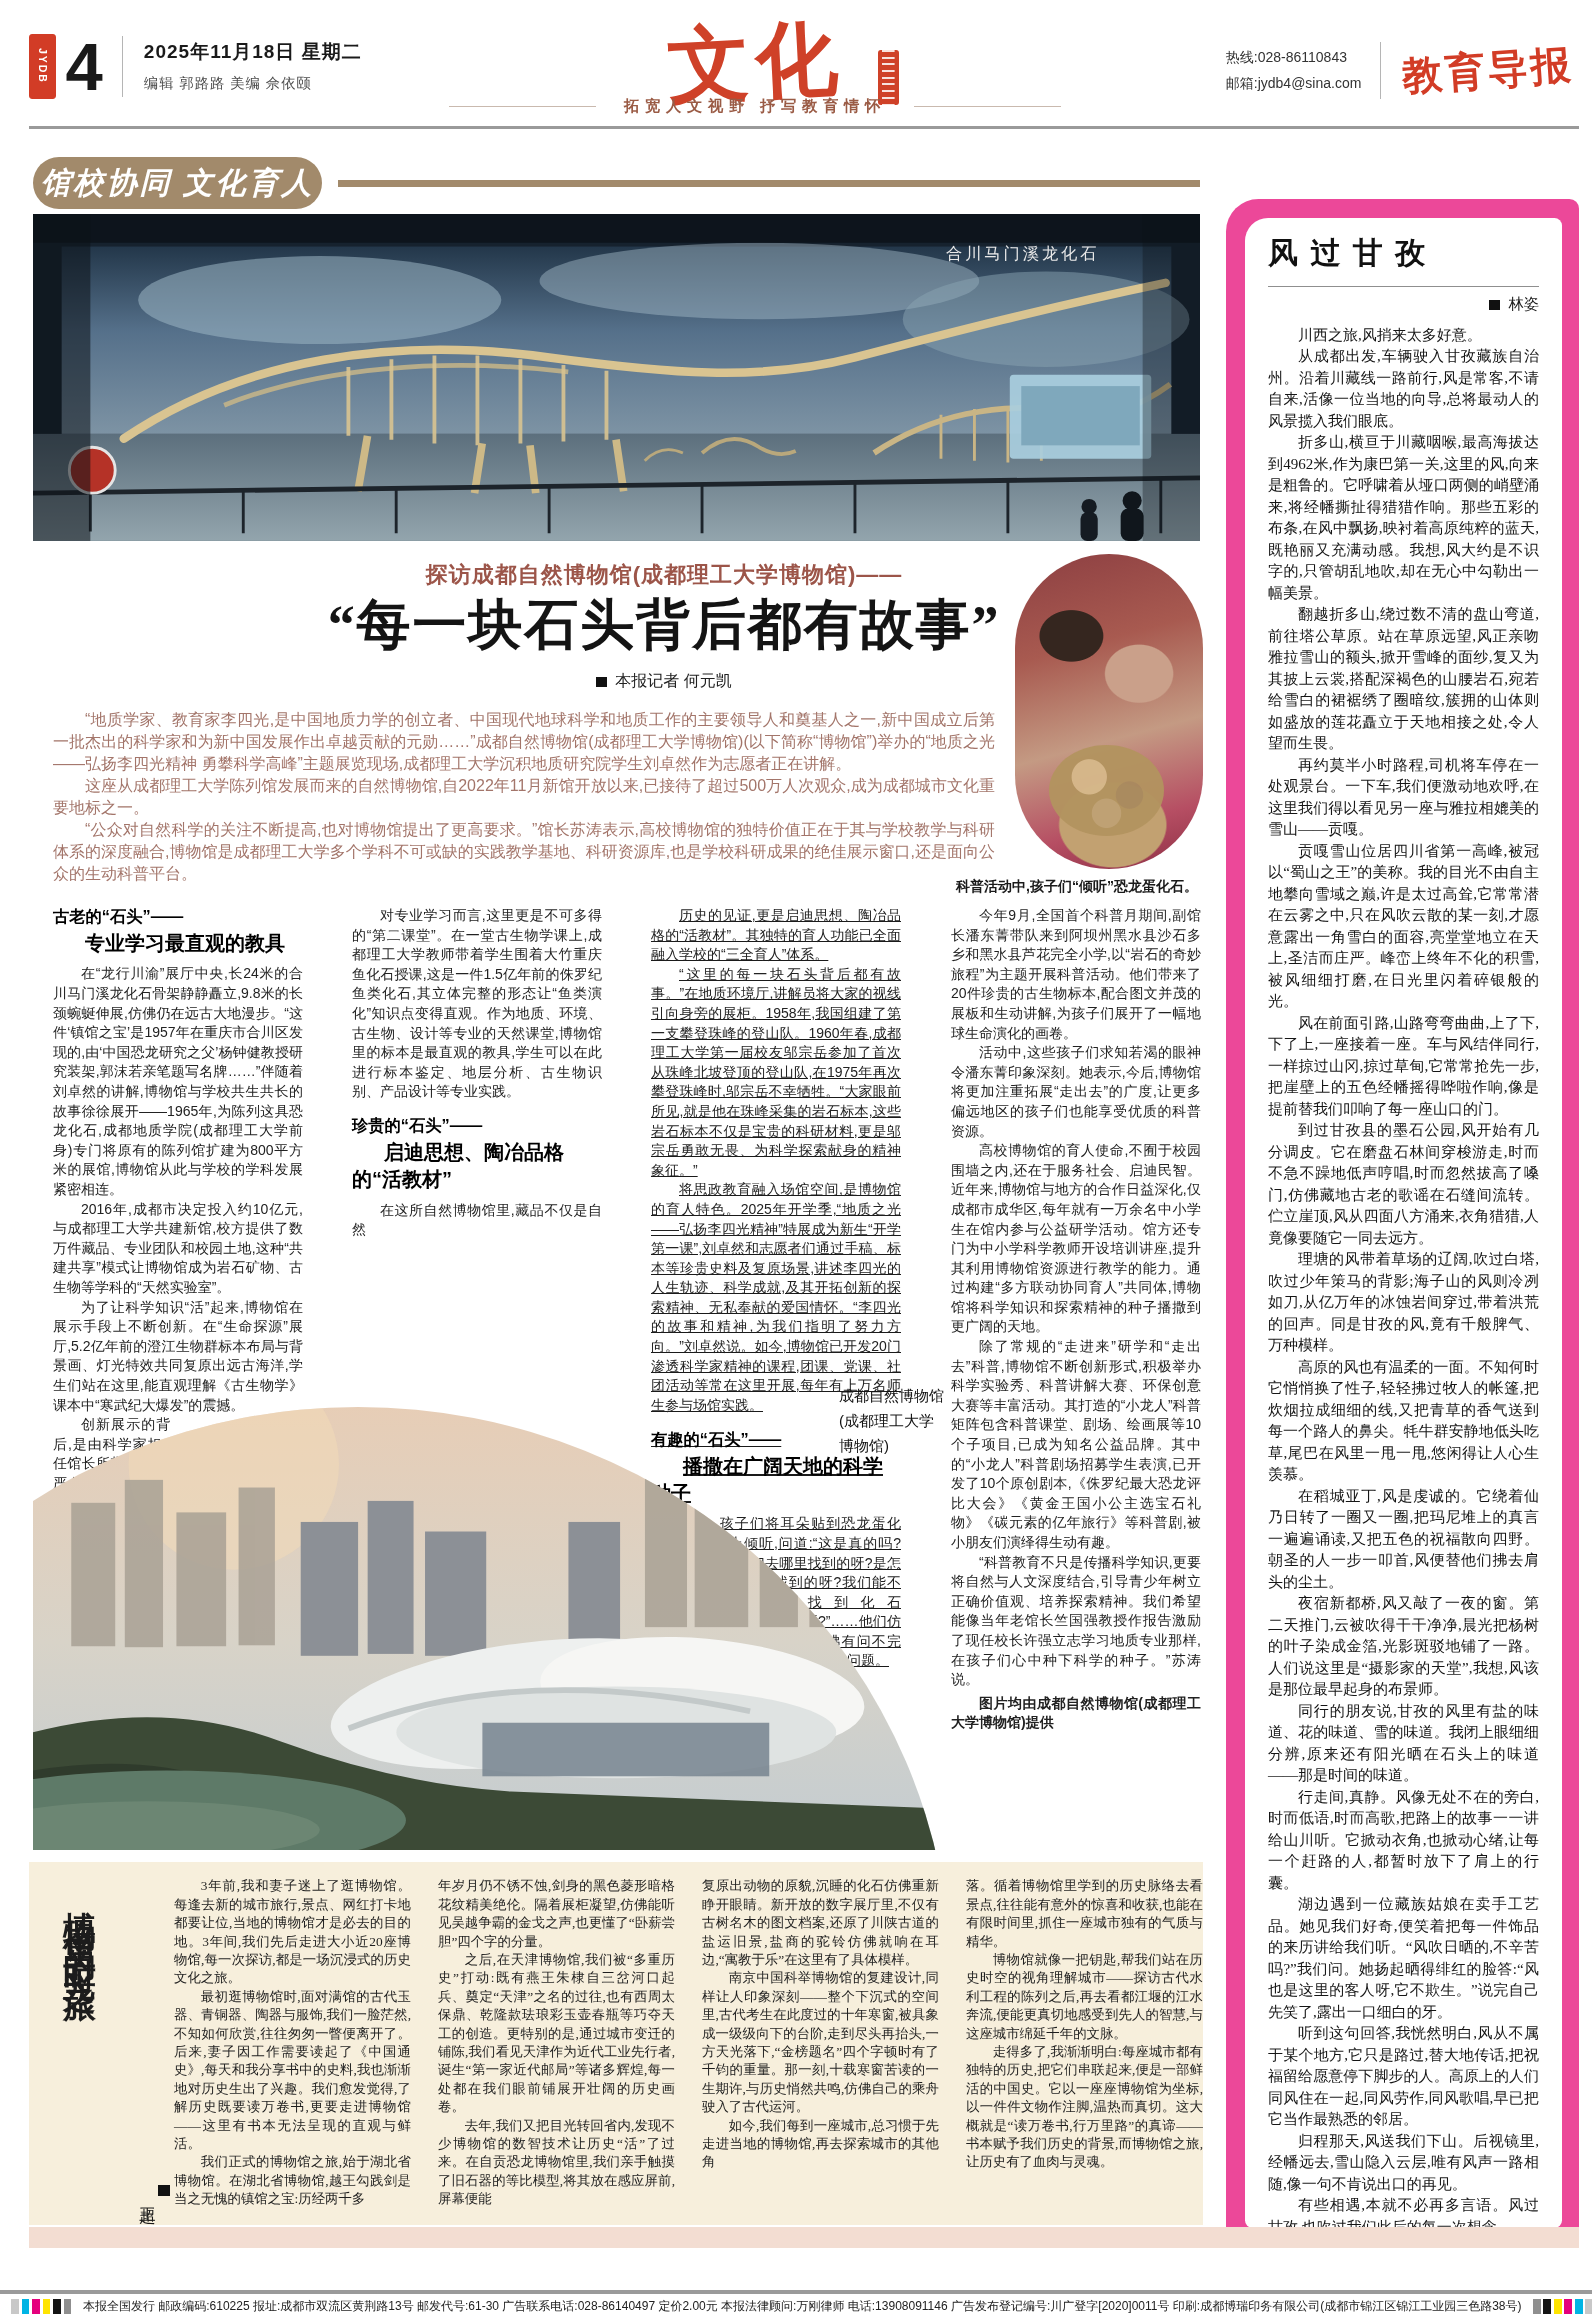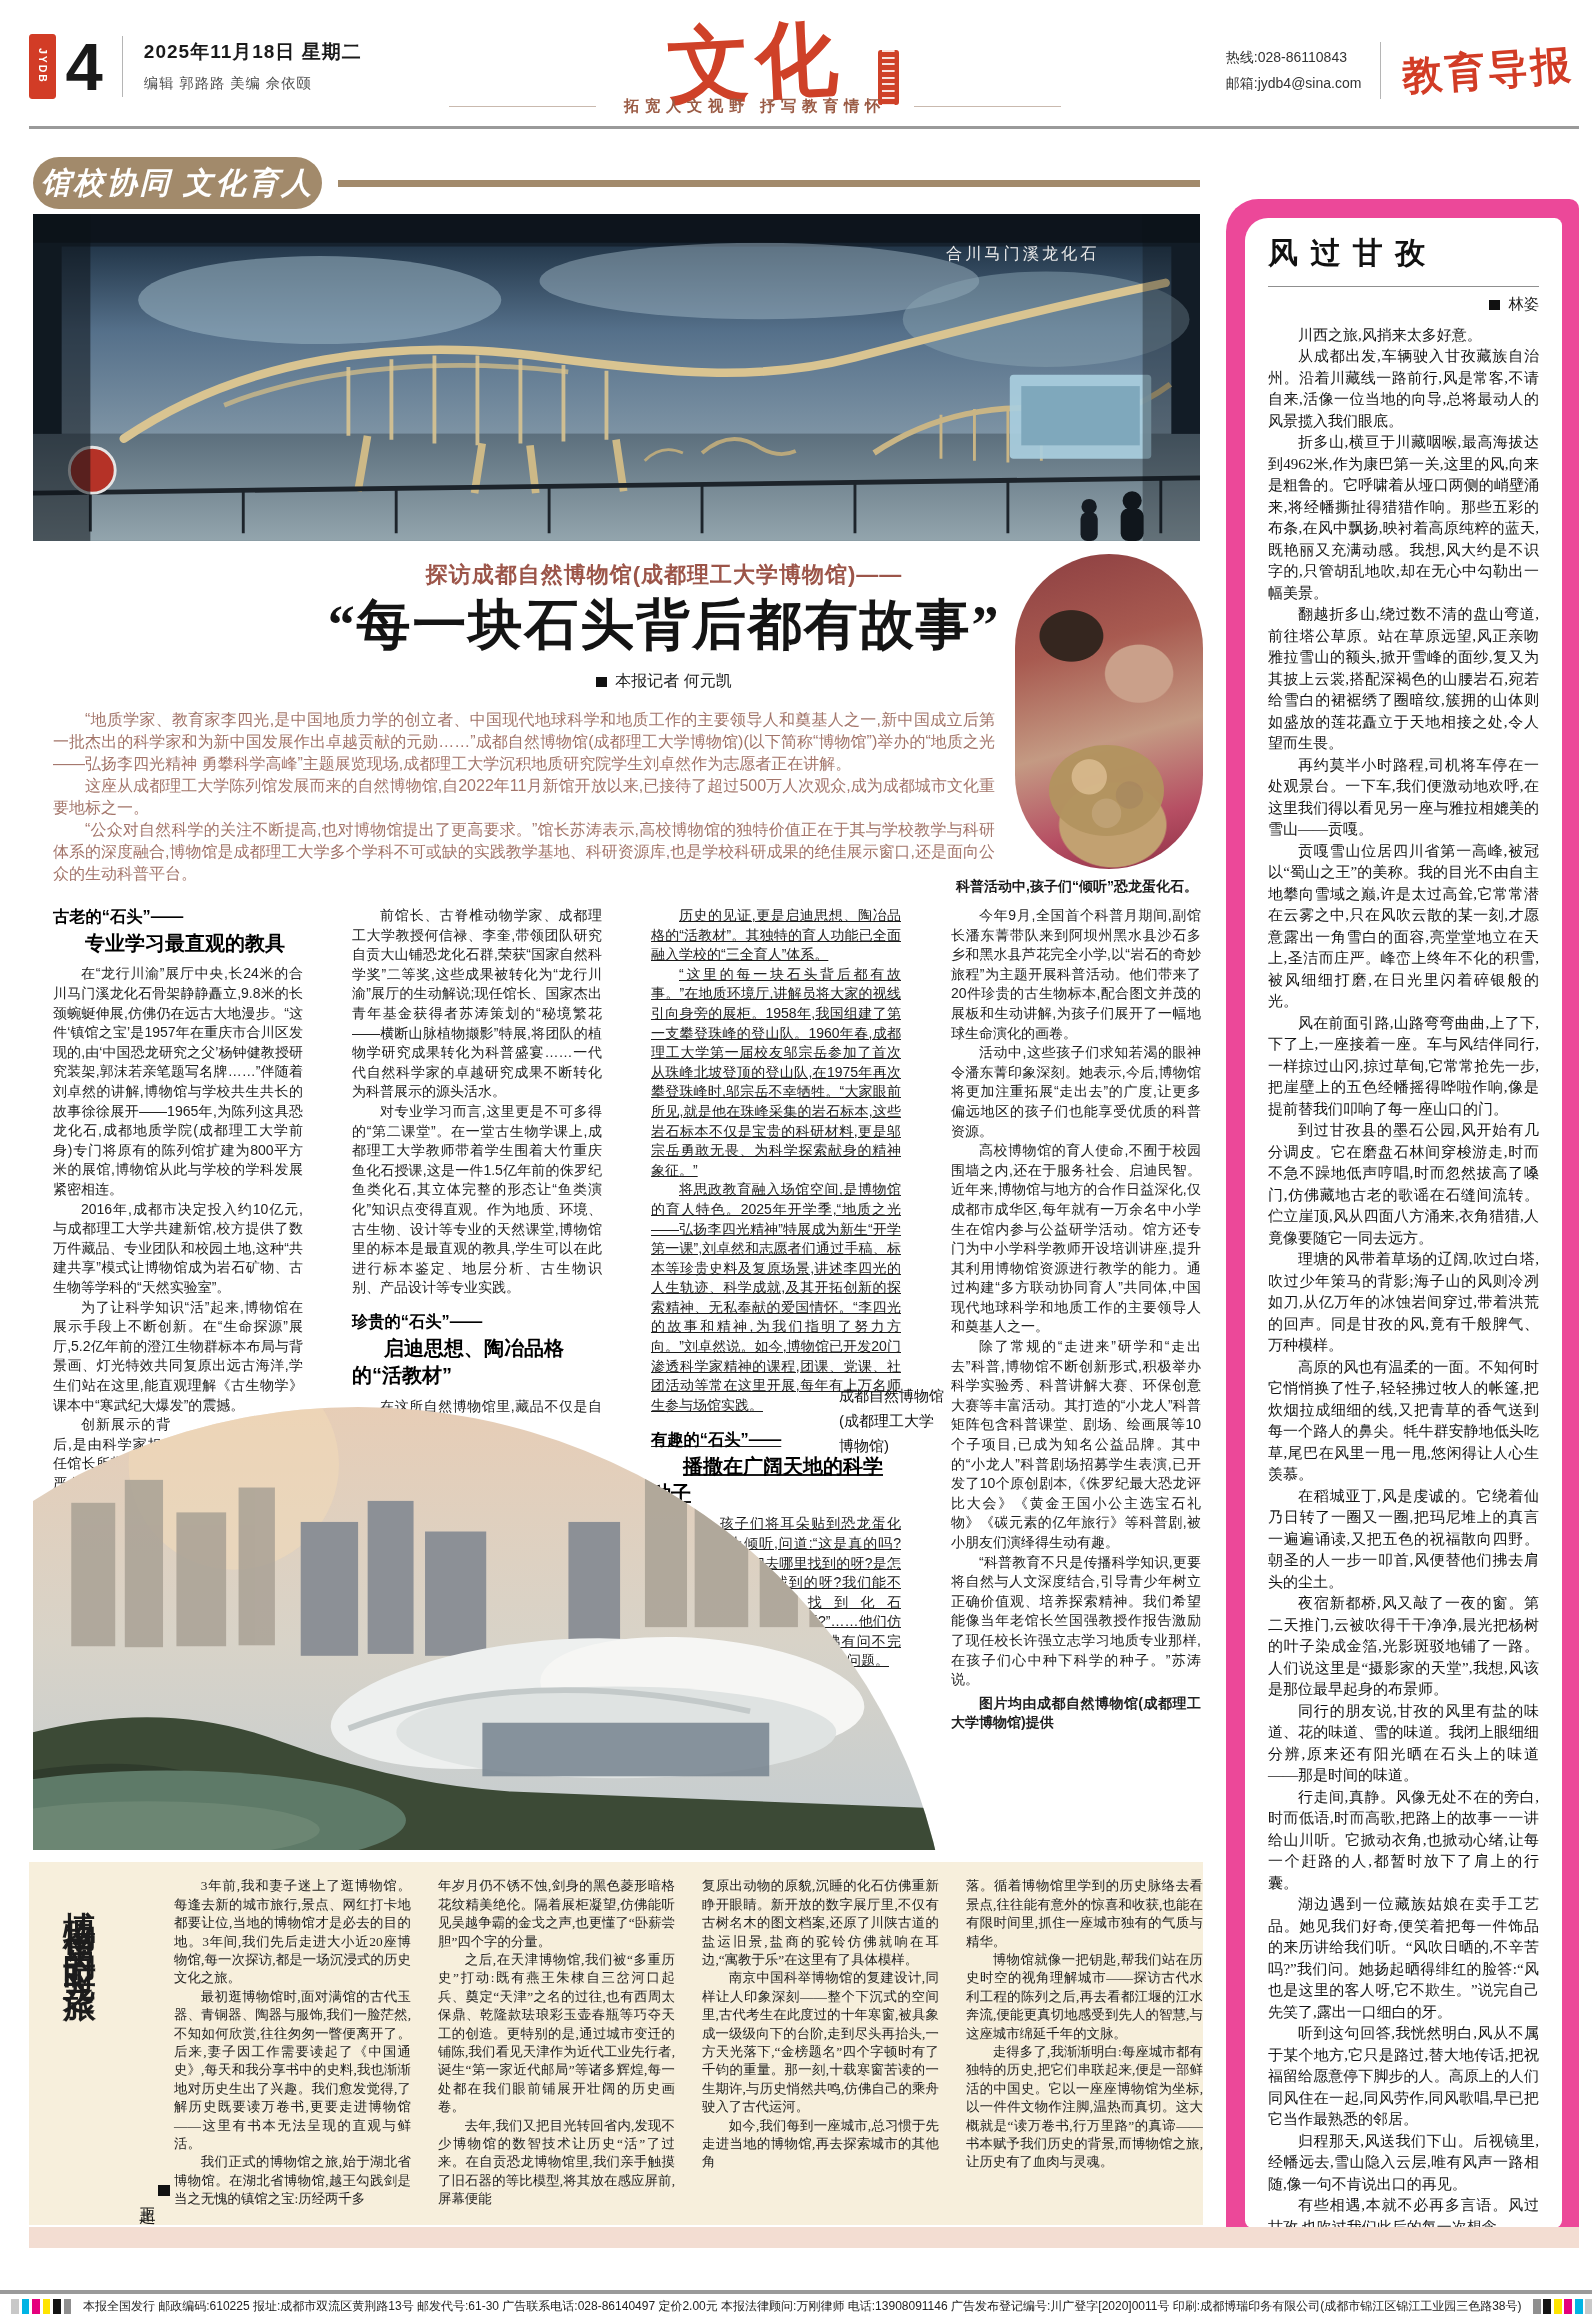--- a/index.html
+++ b/index.html
@@ -204,38 +204,37 @@
   <div class="cols">
     <div class="mc" style="left:0;">
       <div class="h3 first">古老的“石头”——</div>
       <div class="h4">专业学习最直观的教具</div>
       <p>在“龙行川渝”展厅中央,长24米的合川马门溪龙化石骨架静静矗立,9.8米的长颈蜿蜒伸展,仿佛仍在远古大地漫步。“这件‘镇馆之宝’是1957年在重庆市合川区发现的,由‘中国恐龙研究之父’杨钟健教授研究装架,郭沫若亲笔题写名牌……”伴随着刘卓然的讲解,博物馆与学校共生共长的故事徐徐展开——1965年,为陈列这具恐龙化石,成都地质学院(成都理工大学前身)专门将原有的陈列馆扩建为800平方米的展馆,博物馆从此与学校的学科发展紧密相连。</p>
       <p>2016年,成都市决定投入约10亿元,与成都理工大学共建新馆,校方提供了数万件藏品、专业团队和校园土地,这种“共建共享”模式让博物馆成为岩石矿物、古生物等学科的“天然实验室”。</p>
       <p>为了让科学知识“活”起来,博物馆在展示手段上不断创新。在“生命探源”展厅,5.2亿年前的澄江生物群标本布局与背景画、灯光特效共同复原出远古海洋,学生们站在这里,能直观理解《古生物学》课本中“寒武纪大爆发”的震撼。</p>
       <p><span class="wrapR"></span><span>创新展示的背后,是由科学家担任馆长所带来的严谨学术支撑。</span></p>
     </div>
     <div class="mc" style="left:299px;">
-      <p>前馆长、古脊椎动物学家、成都理工大学教授何信禄、李奎,带领团队研究自贡大山铺恐龙化石群,荣获“国家自然科学奖”二等奖,这些成果被转化为“龙行川渝”展厅的生动解说;现任馆长、国家杰出青年基金获得者苏涛策划的“秘境繁花——横断山脉植物撷影”特展,将团队的植物学研究成果转化为科普盛宴……一代代自然科学家的卓越研究成果不断转化为科普展示的源头活水。</p>
       <p>对专业学习而言,这里更是不可多得的“第二课堂”。在一堂古生物学课上,成都理工大学教师带着学生围着大竹重庆鱼化石授课,这是一件1.5亿年前的侏罗纪鱼类化石,其立体完整的形态让“鱼类演化”知识点变得直观。作为地质、环境、古生物、设计等专业的天然课堂,博物馆里的标本是最直观的教具,学生可以在此进行标本鉴定、地层分析、古生物识别、产品设计等专业实践。</p>
       <div class="h3">珍贵的“石头”——</div>
       <div class="h4">启迪思想、陶冶品格的“活教材”</div>
       <p>在这所自然博物馆里,藏品不仅是自然</p>
     </div>
     <div class="mc" style="left:598px;text-decoration:underline;">
       <p>历史的见证,更是启迪思想、陶冶品格的“活教材”。其独特的育人功能已全面融入学校的“三全育人”体系。</p>
       <p>“这里的每一块石头背后都有故事。”在地质环境厅,讲解员将大家的视线引向身旁的展柜。1958年,我国组建了第一支攀登珠峰的登山队。1960年春,成都理工大学第一届校友邬宗岳参加了首次从珠峰北坡登顶的登山队,在1975年再次攀登珠峰时,邬宗岳不幸牺牲。“大家眼前所见,就是他在珠峰采集的岩石标本,这些岩石标本不仅是宝贵的科研材料,更是邬宗岳勇敢无畏、为科学探索献身的精神象征。”</p>
       <p>将思政教育融入场馆空间,是博物馆的育人特色。2025年开学季,“地质之光——弘扬李四光精神”特展成为新生“开学第一课”,刘卓然和志愿者们通过手稿、标本等珍贵史料及复原场景,讲述李四光的人生轨迹、科学成就,及其开拓创新的探索精神、无私奉献的爱国情怀。“李四光的故事和精神,为我们指明了努力方向。”刘卓然说。如今,博物馆已开发20门渗透科学家精神的课程,团课、党课、社团活动等常在这里开展,每年有上万名师生参与场馆实践。</p>
       <div class="h3">有趣的“石头”——</div>
       <div class="h4">播撒在广阔天地的科学种子</div>
       <p><span class="wrapL"></span><span>孩子们将耳朵贴到恐龙蛋化石上倾听,问道:“这是真的吗?你们去哪里找到的呀?是怎么找到的呀?我们能不能找到化石呀?”……他们仿佛有问不完的问题。</span></p>
     </div>
     <div class="mc" style="left:898px;">
       <p>今年9月,全国首个科普月期间,副馆长潘东菁带队来到阿坝州黑水县沙石多乡和黑水县芦花完全小学,以“岩石的奇妙旅程”为主题开展科普活动。他们带来了20件珍贵的古生物标本,配合图文并茂的展板和生动讲解,为孩子们展开了一幅地球生命演化的画卷。</p>
       <p>活动中,这些孩子们求知若渴的眼神令潘东菁印象深刻。她表示,今后,博物馆将更加注重拓展“走出去”的广度,让更多偏远地区的孩子们也能享受优质的科普资源。</p>
-      <p>高校博物馆的育人使命,不囿于校园围墙之内,还在于服务社会、启迪民智。近年来,博物馆与地方的合作日益深化,仅成都市成华区,每年就有一万余名中小学生在馆内参与公益研学活动。馆方还专门为中小学科学教师开设培训讲座,提升其利用博物馆资源进行教学的能力。通过构建“多方联动协同育人”共同体,中国现代地球科学和地质工作的主要领导人和奠基人之一。</p>
+      <p>高校博物馆的育人使命,不囿于校园围墙之内,还在于服务社会、启迪民智。近年来,博物馆与地方的合作日益深化,仅成都市成华区,每年就有一万余名中小学生在馆内参与公益研学活动。馆方还专门为中小学科学教师开设培训讲座,提升其利用博物馆资源进行教学的能力。通过构建“多方联动协同育人”共同体,博物馆将科学知识和探索精神的种子播撒到更广阔的天地。</p>
       <p>除了常规的“走进来”研学和“走出去”科普,博物馆不断创新形式,积极举办科学实验秀、科普讲解大赛、环保创意大赛等丰富活动。其打造的“小龙人”科普矩阵包含科普课堂、剧场、绘画展等10个子项目,已成为知名公益品牌。其中的“小龙人”科普剧场招募学生表演,已开发了10个原创剧本,《侏罗纪最大恐龙评比大会》《黄金王国小公主选宝石礼物》《碳元素的亿年旅行》等科普剧,被小朋友们演绎得生动有趣。</p>
       <p>“科普教育不只是传播科学知识,更要将自然与人文深度结合,引导青少年树立正确价值观、培养探索精神。我们希望能像当年老馆长竺国强教授作报告激励了现任校长许强立志学习地质专业那样,在孩子们心中种下科学的种子。”苏涛说。</p>
       <p class="credit">图片均由成都自然博物馆(成都理工大学博物馆)提供</p>
     </div>
   </div>
 
   <div class="musphoto">
     <svg width="916" height="462" viewBox="0 0 958 483">
       <defs>
         <linearGradient id="msky" x1="0" y1="0" x2="0" y2="1">

